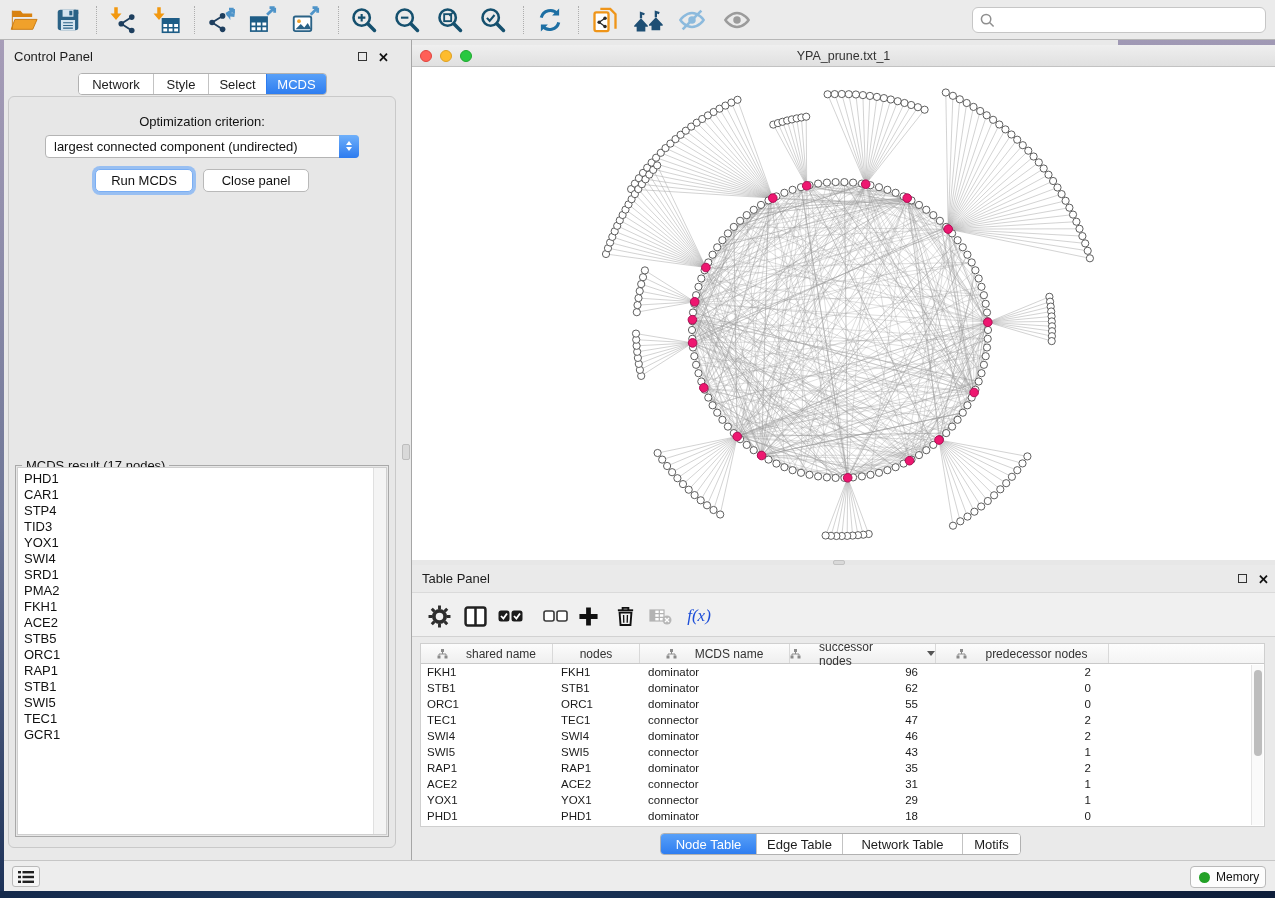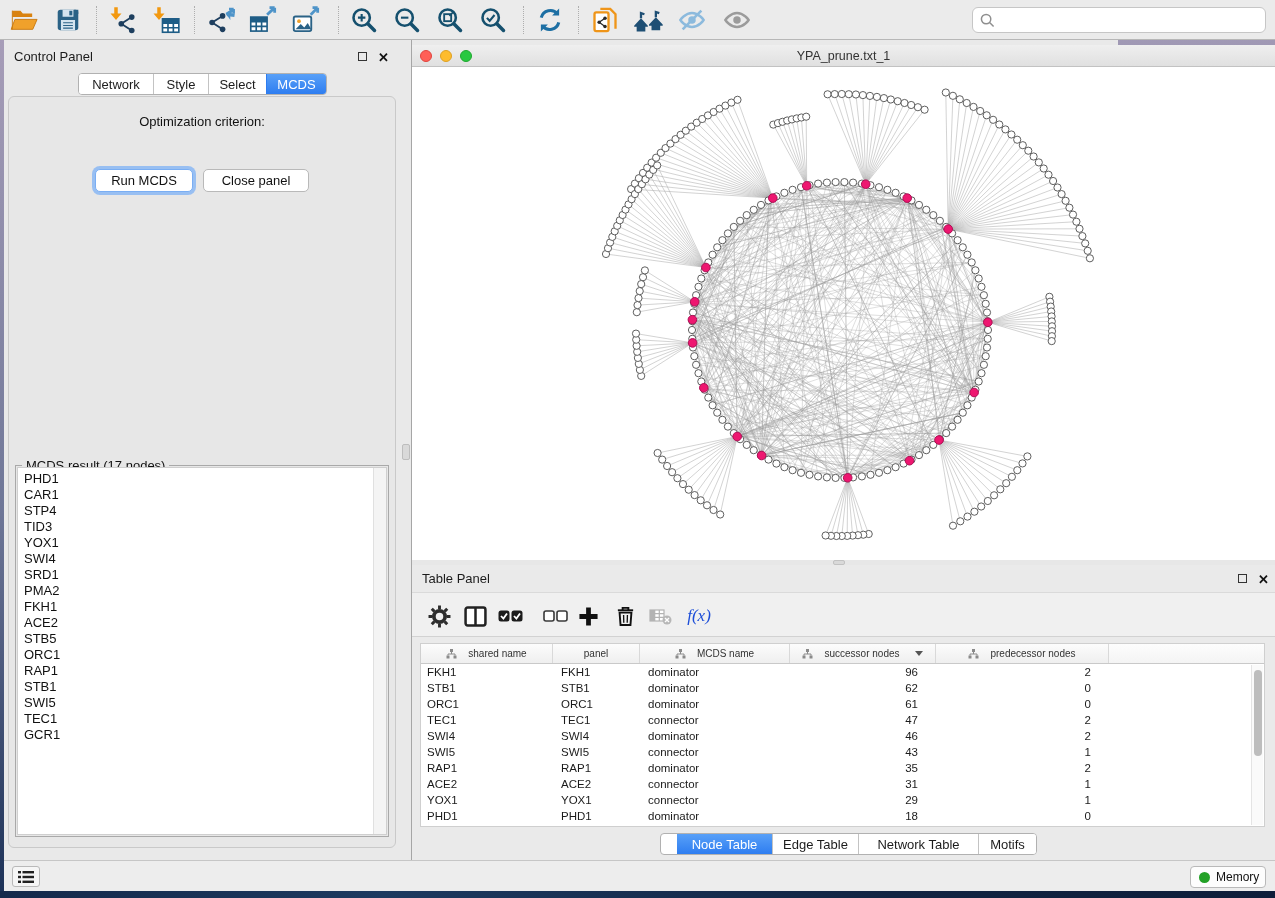--- a/index.html
+++ b/index.html
@@ -64,37 +64,37 @@
   #net-canvas { position:absolute; left:0; top:27px; width:863px; height:493px; background:#fff; }
 
   
   #table-panel { left:412px; top:565px; width:863px; height:295px; background:#eaeaea; }
   #tp-toolbar { position:absolute; left:0; top:27px; width:863px; height:45px; background:#f0f0f0; border-top:1px solid #dadada; border-bottom:1px solid #d2d2d2; }
   .tpbtn { position:absolute; top:8px; width:30px; height:30px; display:flex; align-items:center; justify-content:center; }
   .fx { font-family:Liberation Serif, serif; font-style:italic; font-size:17px; color:#1d4ed8; }
 
   #node-table { position:absolute; left:8px; top:78px; width:845px; height:184px; background:#fff; border:1px solid #cfcfcf; }
   .thead { display:flex; height:20px; border-bottom:1px solid #c9c9c9; }
-  .hcell { background:linear-gradient(180deg,#fcfcfc,#efefef); border-right:1px solid #d9d9d9; display:flex; align-items:center; justify-content:center; gap:11px; font-size:10px; color:#333; position:relative; }
+  .hcell { background:linear-gradient(180deg,#fcfcfc,#efefef); border-right:1px solid #d9d9d9; display:flex; align-items:center; justify-content:center; gap:18px; font-size:12px; color:#333; position:relative; }
   .hcell .treeicon { flex:0 0 auto; }
   .hcell.filler { flex:1; border-right:none; background:linear-gradient(180deg,#fdfdfd,#f4f4f4); }
   .sortchev { width:0; height:0; border-left:4px solid transparent; border-right:4px solid transparent; border-top:5px solid #555; margin-left:4px; }
   .c0{width:132px;} .c1{width:87px;} .c2{width:150px;} .c3{width:146px;} .c4{width:173px;}
   .tbody { position:relative; }
   .trow { display:flex; height:16px; align-items:center; }
   .tcell { font-size:11.5px; color:#1b1b1b; white-space:nowrap; overflow:hidden; }
   .tcell.c0 { padding-left:6px; }
   .tcell.c1 { padding-left:8px; }
   .tcell.c2 { padding-left:8px; }
   .tcell.c3 { text-align:right; padding-right:18px; }
   .tcell.c4 { text-align:right; padding-right:18px; }
   #tbl-scroll { position:absolute; right:1px; top:21px; width:12px; bottom:1px; background:#fafafa; border-left:1px solid #e4e4e4; }
   #tbl-thumb { position:absolute; left:1.5px; top:5px; width:8px; height:86px; background:#bdbdbd; border-radius:5px; }
 
-  #table-tabs { position:absolute; left:248px; top:268px;padding-left:16px; }
+  #table-tabs { position:absolute; left:248px; top:268px; }
 
   
   #status-bar { left:4px; top:860px; width:1271px; height:31px; background:#ededed; border-top:1px solid #c6c6c6;text-align:center; }
   #list-btn { position:absolute; left:8px; top:5px; width:28px; height:21px; background:#f6f6f6; border:1px solid #b9b9b9; border-radius:3px; display:flex; align-items:center; justify-content:center; }
   #memory-btn { position:absolute; right:9px; top:5px; width:76px; height:22px; background:#fdfdfd; border:1px solid #b9b9b9; border-radius:4px; display:flex; align-items:center; font-size:12px; color:#111; }
   #memory-btn .dot { width:11px; height:11px; border-radius:50%; background:#23a127; margin:0 6px 0 8px; }
 </style>
 </head>
 <body>
 
@@ -261,20 +261,27 @@
 
   <div class="seg" style="left:74px; top:33px">
     <div class="seg-item" style="width:74px">Network</div>
     <div class="seg-item" style="width:55px">Style</div>
     <div class="seg-item" style="width:58px">Select</div>
     <div class="seg-item active" style="width:60px">MCDS</div>
   </div>
 
   <div id="tab-pane">
     <div id="opt-label">Optimization criterion:</div>
+    <div id="criterion-select">
+      <span class="val">largest connected component (undirected)</span>
+      <span class="stepper">
+          <span class="tri-up"></span>
+          <span class="tri-dn"></span>
+        </span>
+    </div>
     <div class="pbtn focus" style="left:86px; top:72px; width:98px">Run MCDS</div>
     <div class="pbtn" style="left:194px; top:72px; width:106px">Close panel</div>
 
     <div id="result-fieldset">
       <div id="result-legend">MCDS result (17 nodes)</div>
       <div id="result-list">
         <div class="items">
             <div class="mcds-item">PHD1</div>
             <div class="mcds-item">CAR1</div>
             <div class="mcds-item">STP4</div>
@@ -1288,21 +1295,21 @@
             <g fill="#8a8a8a">
               <rect x="4" y="0" width="3" height="3"></rect>
               <rect x="0.5" y="6.5" width="3" height="3"></rect>
               <rect x="7.5" y="6.5" width="3" height="3"></rect>
             </g>
             <path d="M5.5 3v2M2 6.5V5h7v1.5" stroke="#8a8a8a" fill="none"></path>
           </svg>
         <span>shared name</span>
       </div>
       <div class="hcell c1">
-        <span>panel</span>
+        <span>nodes</span>
       </div>
       <div class="hcell c2">
         <svg class="treeicon" width="11" height="10" viewBox="0 0 11 10">
             <g fill="#8a8a8a">
               <rect x="4" y="0" width="3" height="3"></rect>
               <rect x="0.5" y="6.5" width="3" height="3"></rect>
               <rect x="7.5" y="6.5" width="3" height="3"></rect>
             </g>
             <path d="M5.5 3v2M2 6.5V5h7v1.5" stroke="#8a8a8a" fill="none"></path>
           </svg>
@@ -1345,21 +1352,21 @@
           <div class="tcell c0">STB1</div>
           <div class="tcell c1">STB1</div>
           <div class="tcell c2">dominator</div>
           <div class="tcell c3">62</div>
           <div class="tcell c4">0</div>
         </div>
         <div class="trow">
           <div class="tcell c0">ORC1</div>
           <div class="tcell c1">ORC1</div>
           <div class="tcell c2">dominator</div>
-          <div class="tcell c3">61</div>
+          <div class="tcell c3">55</div>
           <div class="tcell c4">0</div>
         </div>
         <div class="trow">
           <div class="tcell c0">TEC1</div>
           <div class="tcell c1">TEC1</div>
           <div class="tcell c2">connector</div>
           <div class="tcell c3">47</div>
           <div class="tcell c4">2</div>
         </div>
         <div class="trow">

